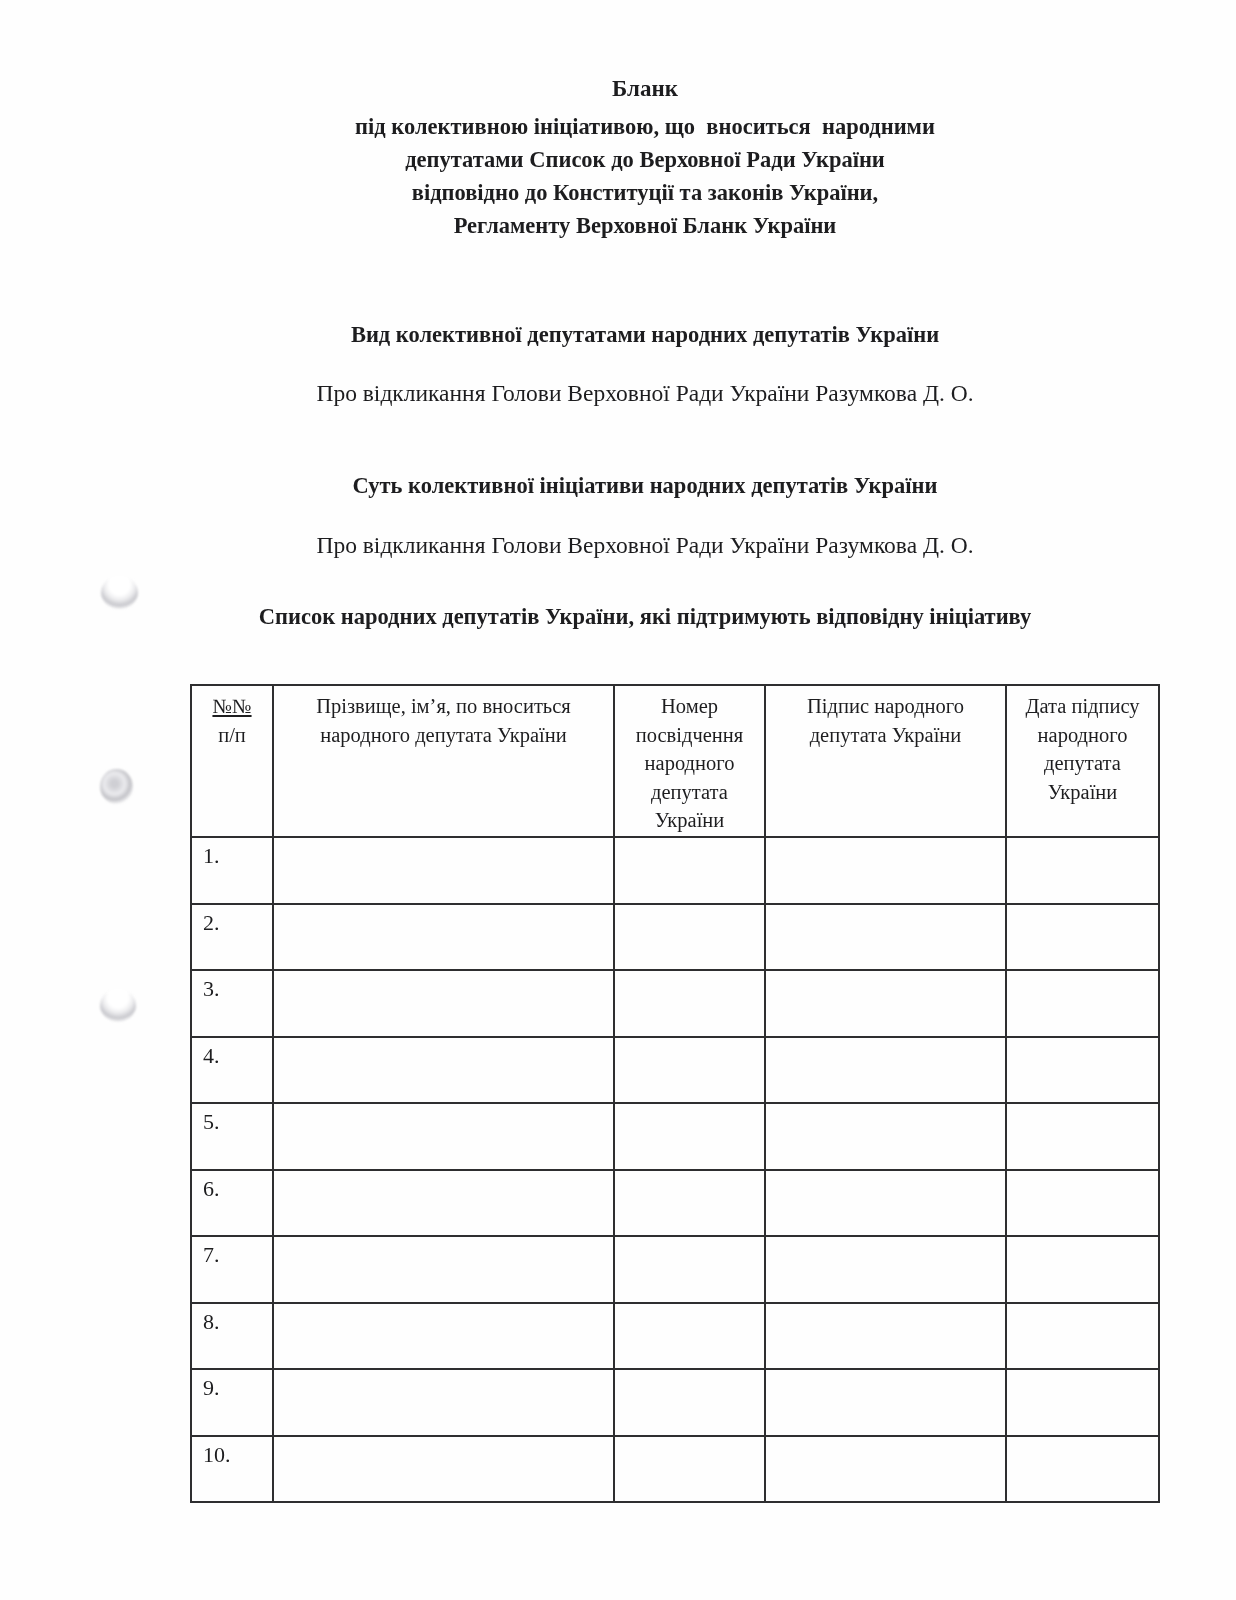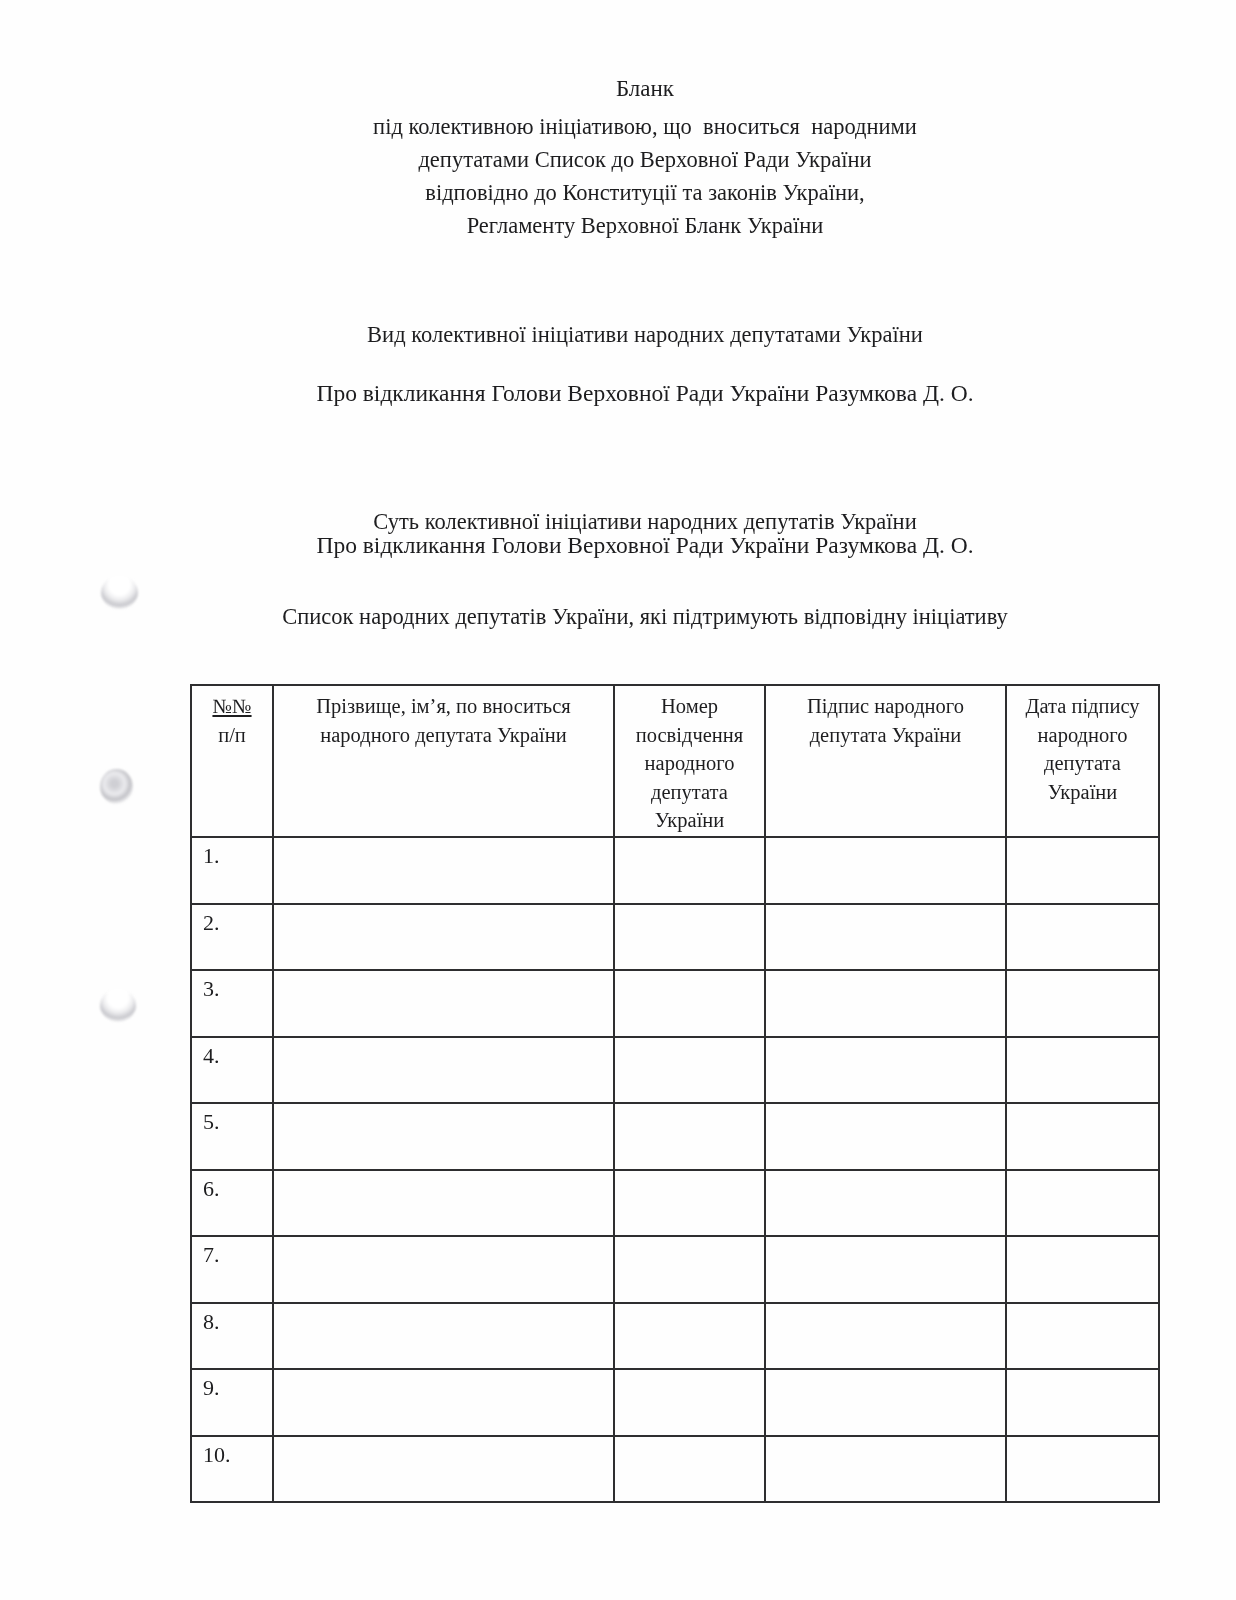--- a/index.html
+++ b/index.html
@@ -8,29 +8,30 @@
     width:1236px; height:1600px;
     background:#fefefe;
     font-family:"Liberation Serif", serif;
     color:#1d1d1f;
     overflow:hidden;
   }
   .centered {
     position:absolute;
     left:55px; width:1180px;
     text-align:center;
+    font-weight:bold;
   }
   .doc-title { top:76px; font-size:23px; }
   .doc-subtitle { top:110px; font-size:22.5px; line-height:33px; }
   .doc-subtitle .line { display:block; white-space:pre; }
   .section-label { font-size:22.5px; }
   .section-value { font-size:23.5px; font-weight:normal; }
   .pos-type-label { top:322px; }
   .pos-type-value { top:380px; }
-  .pos-essence-label { top:473px;margin-top:36px; }
+  .pos-essence-label { top:473px; }
   .pos-essence-value { top:532px; }
   .pos-list-heading { top:604px; }
 
   table.sig-table {
     position:absolute;
     left:190px; top:684px;
     width:968px;
     border-collapse:collapse;
     table-layout:fixed;
     background:transparent;
@@ -85,21 +86,21 @@
 
   <div class="centered doc-title">Бланк</div>
 
   <div class="centered doc-subtitle">
     <span class="line">під колективною ініціативою, що  вноситься  народними</span>
     <span class="line">депутатами Список до Верховної Ради України</span>
     <span class="line">відповідно до Конституції та законів України,</span>
     <span class="line">Регламенту Верховної Бланк України</span>
   </div>
 
-  <div class="centered section-label pos-type-label">Вид колективної ініціативи народних депутатами України</div>
+  <div class="centered section-label pos-type-label">Вид колективної депутатами народних депутатів України</div>
   <div class="centered section-value pos-type-value">Про відкликання Голови Верховної Ради України Разумкова Д. О.</div>
 
   <div class="centered section-label pos-essence-label">Суть колективної ініціативи народних депутатів України</div>
   <div class="centered section-value pos-essence-value">Про відкликання Голови Верховної Ради України Разумкова Д. О.</div>
 
   <div class="centered section-label pos-list-heading">Список народних депутатів України, які підтримують відповідну ініціативу</div>
 
   <table class="sig-table">
     <colgroup>
       <col style="width:82px">

